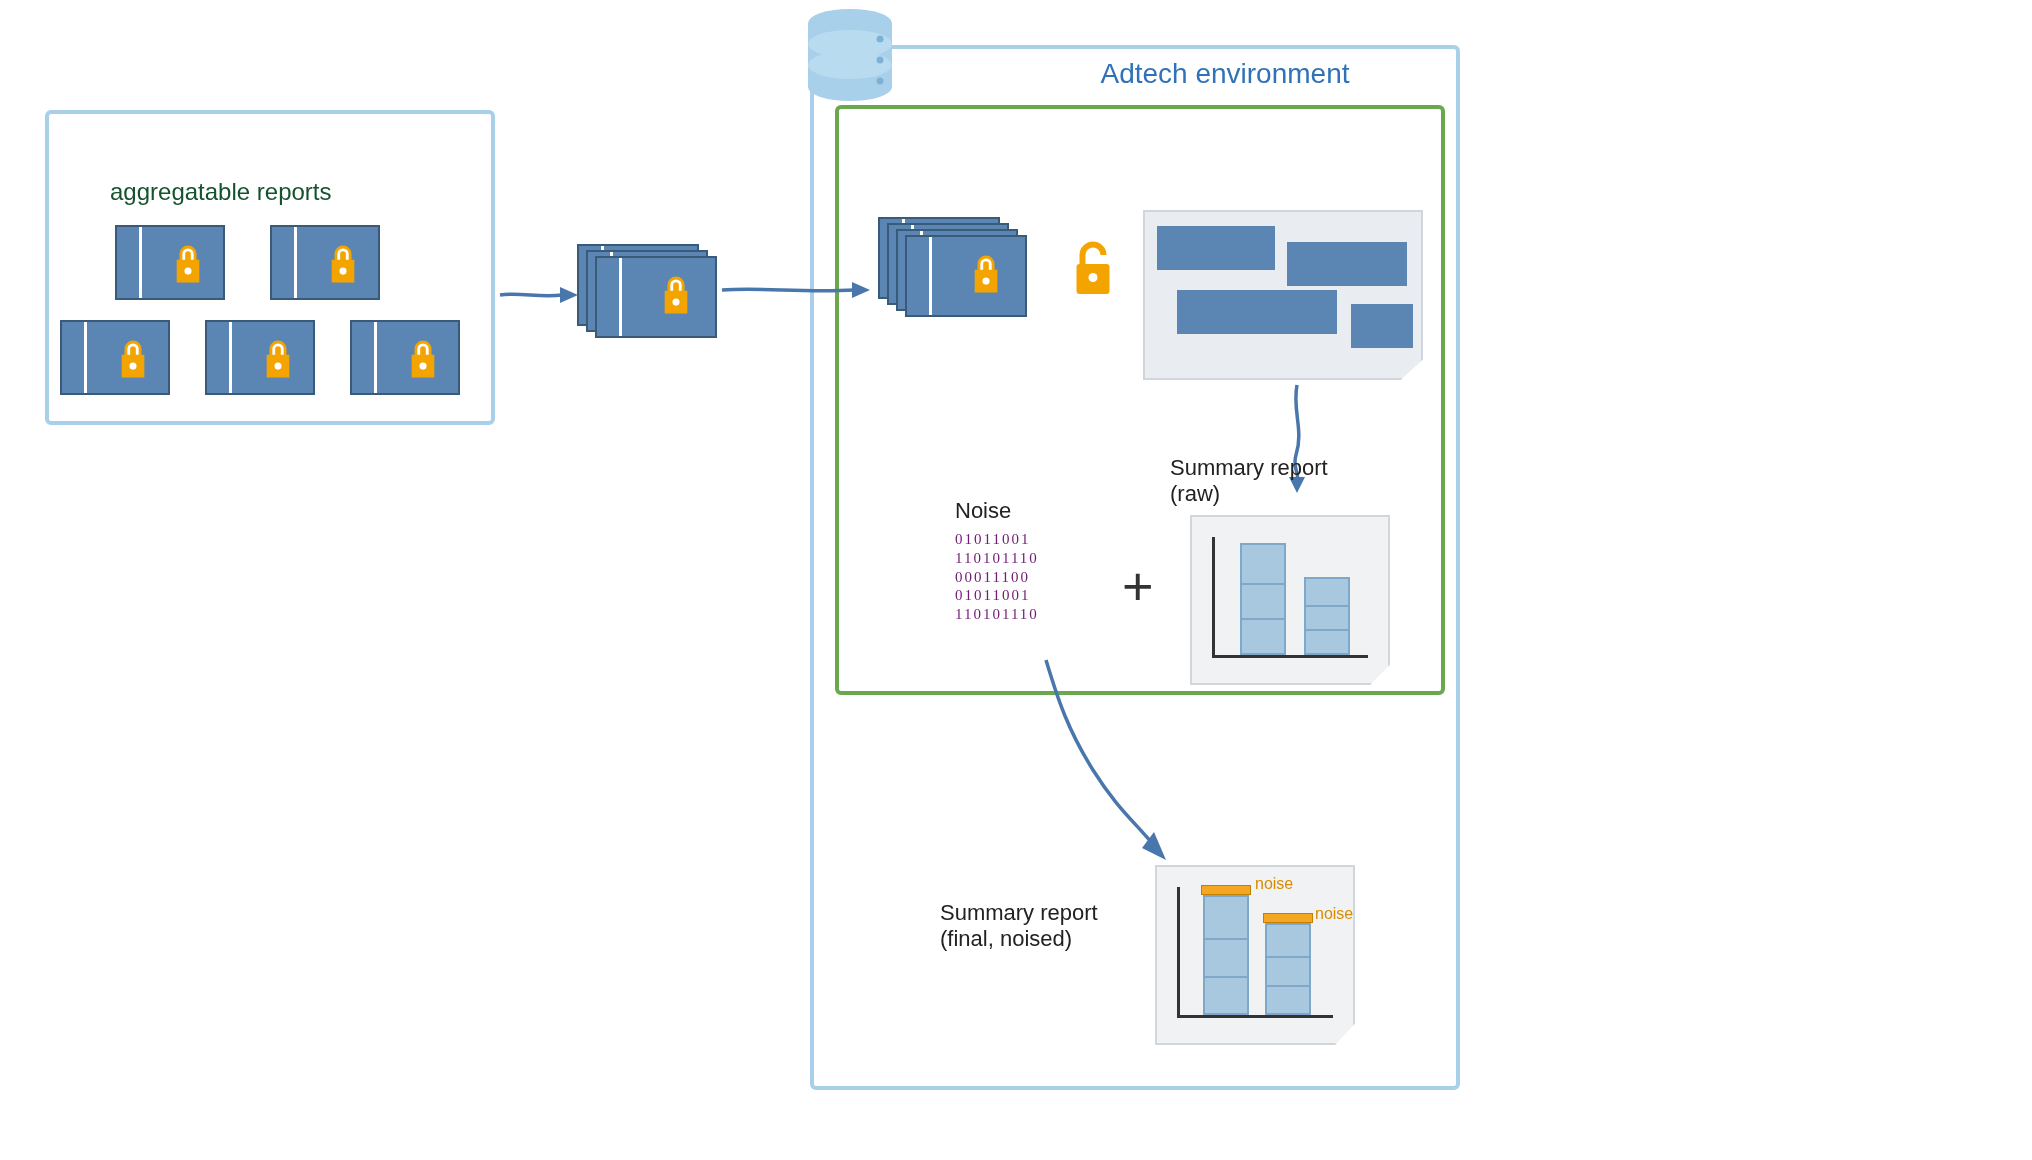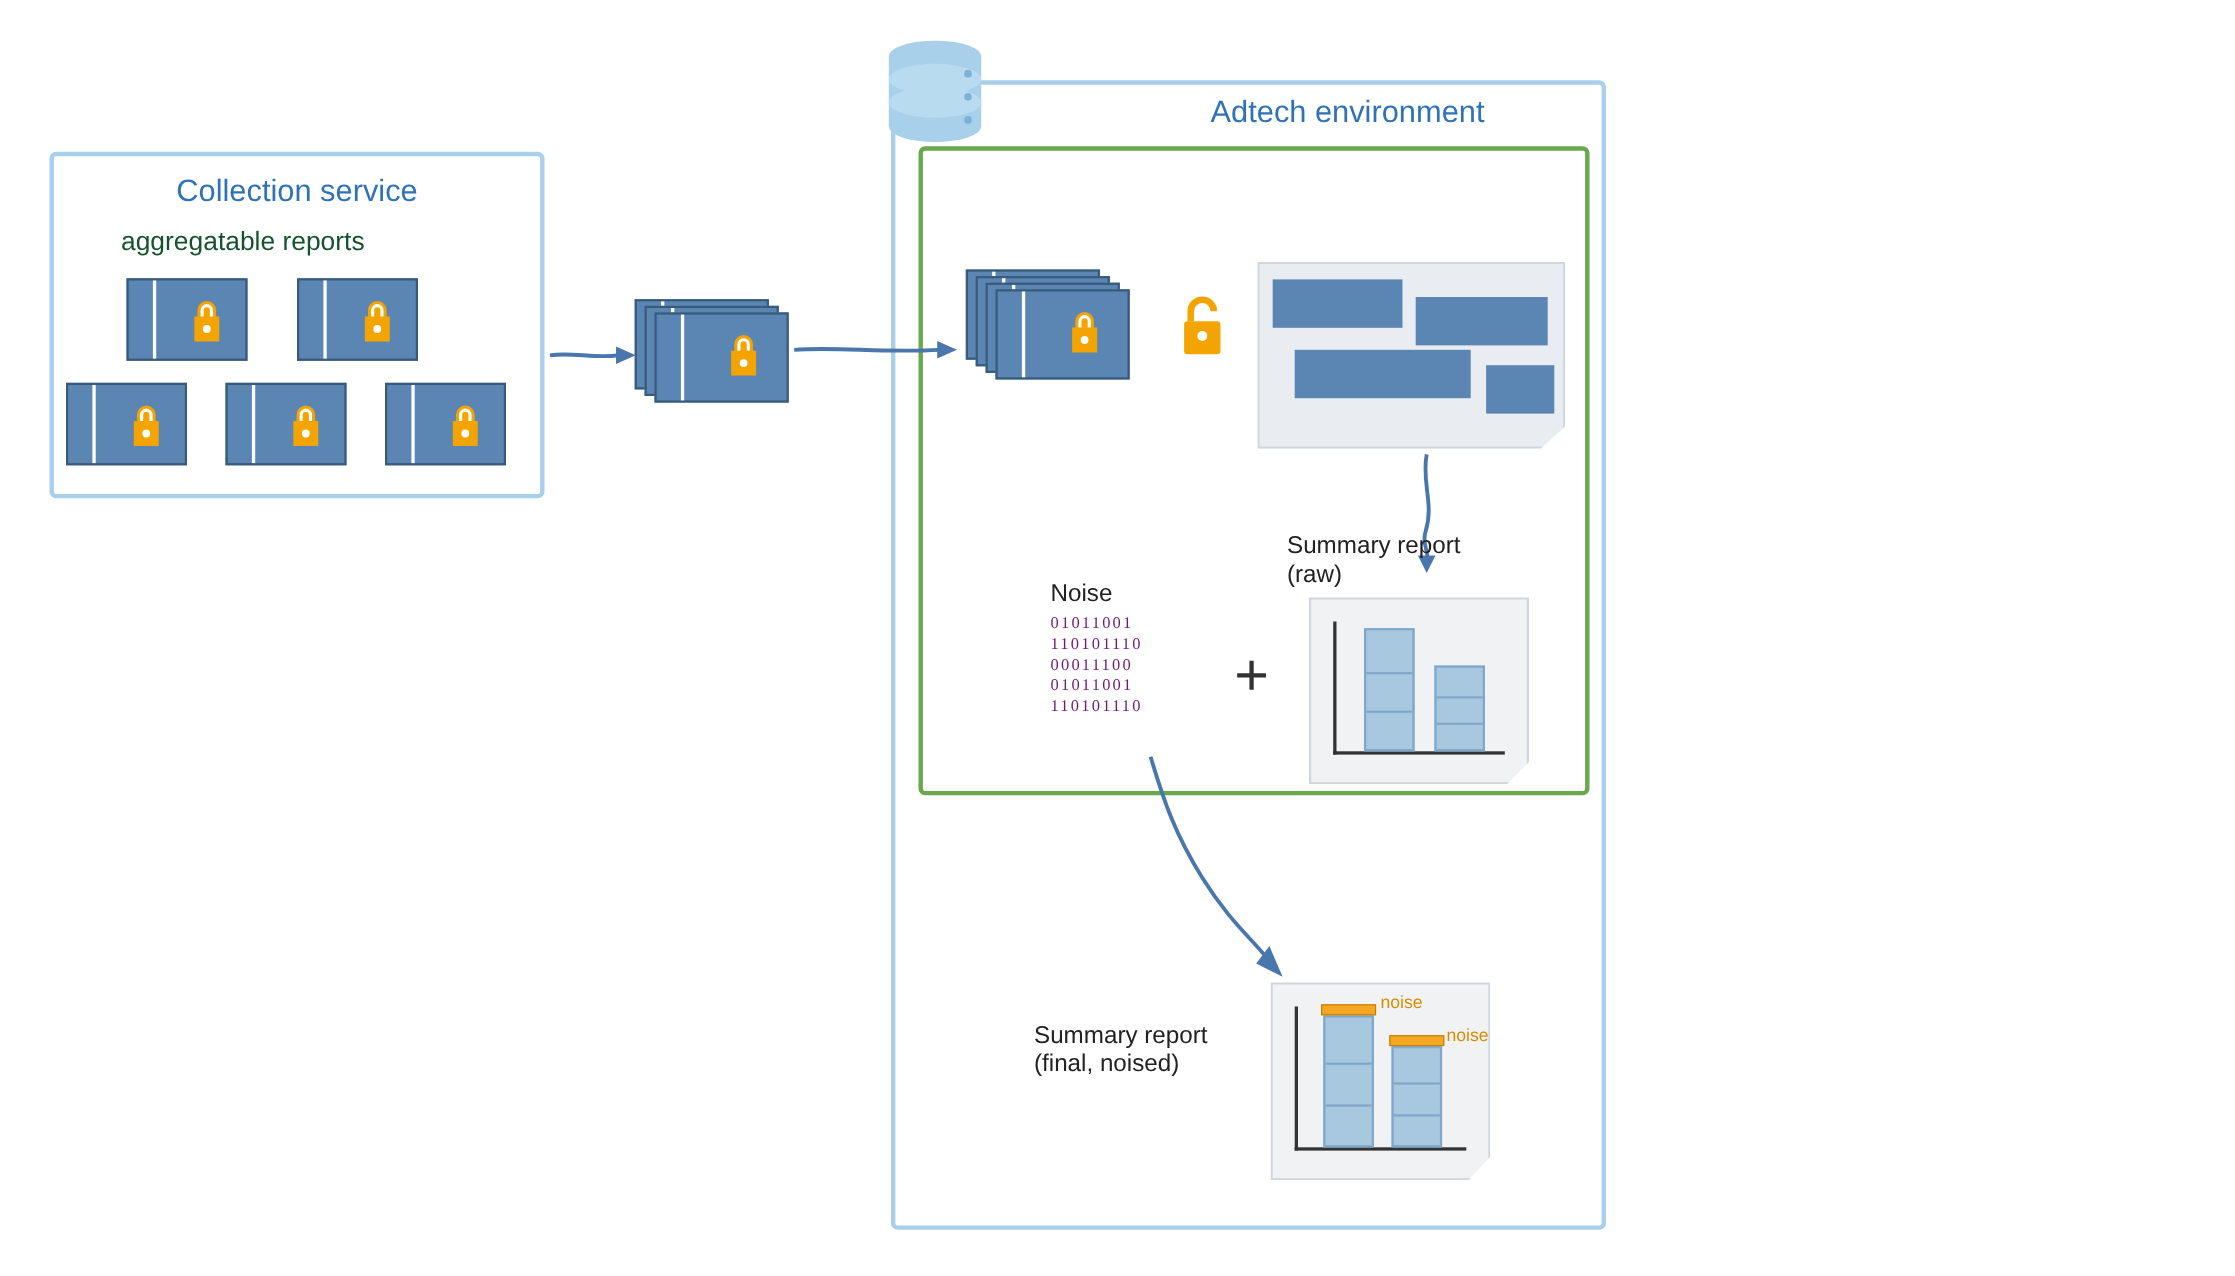--- a/index.html
+++ b/index.html
@@ -4,21 +4,21 @@
 <style>
   * { box-sizing: border-box; margin: 0; padding: 0; }
   body {
     font-family: "Segoe UI", "Helvetica Neue", Arial, sans-serif;
     background: #ffffff;
     width: 2032px;
     height: 1160px;
     position: relative;
     overflow: hidden;
   }
-  .canvas { position: absolute; inset: 0; margin-top: 28px; }
+  .canvas { position: absolute; inset: 0; }
 
   
   .box-collection {
     position: absolute;
     left: 45px; top: 110px;
     width: 450px; height: 315px;
     border: 4px solid #a8d0ea;
     border-radius: 6px;
     background: #fff;
   }
@@ -151,21 +151,20 @@
 </style>
 </head>
 <body>
 
 <div class="canvas">
 
   <div class="box-adtech"></div>
   <div class="title title-adtech">Adtech environment</div>
 
   <div class="box-collection"></div>
-  <div class="title title-collection">Collection service</div>
   <div class="subtitle-reports">aggregatable reports</div>
 
   <div class="box-aggregation"></div>
 
   <div class="db">
     <svg viewBox="0 0 100 100" width="100" height="100">
       <ellipse cx="50" cy="16" rx="42" ry="14" fill="#a8d0ea"></ellipse>
       <rect x="8" y="16" width="84" height="64" fill="#a8d0ea"></rect>
       <ellipse cx="50" cy="80" rx="42" ry="14" fill="#a8d0ea"></ellipse>
       <ellipse cx="50" cy="58" rx="42" ry="14" fill="#b9dbf0"></ellipse>

